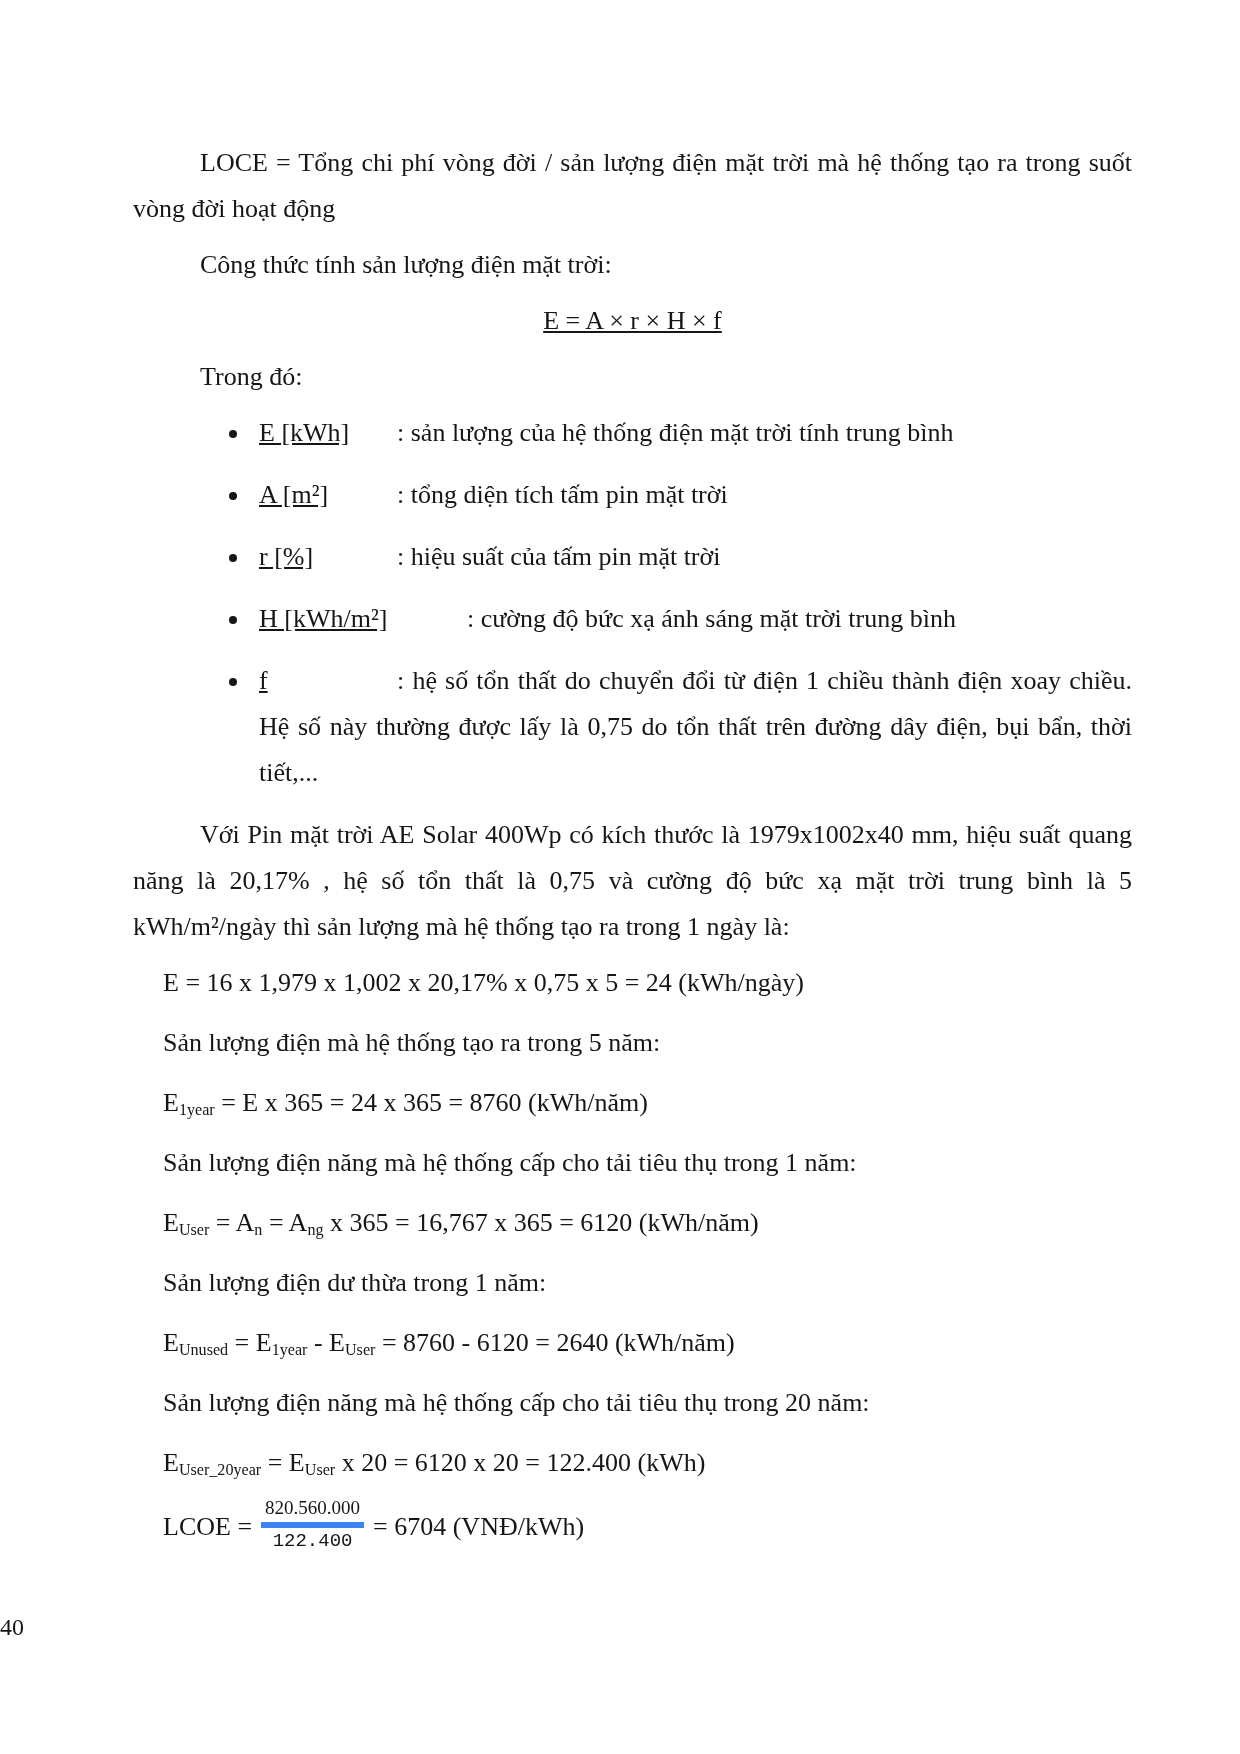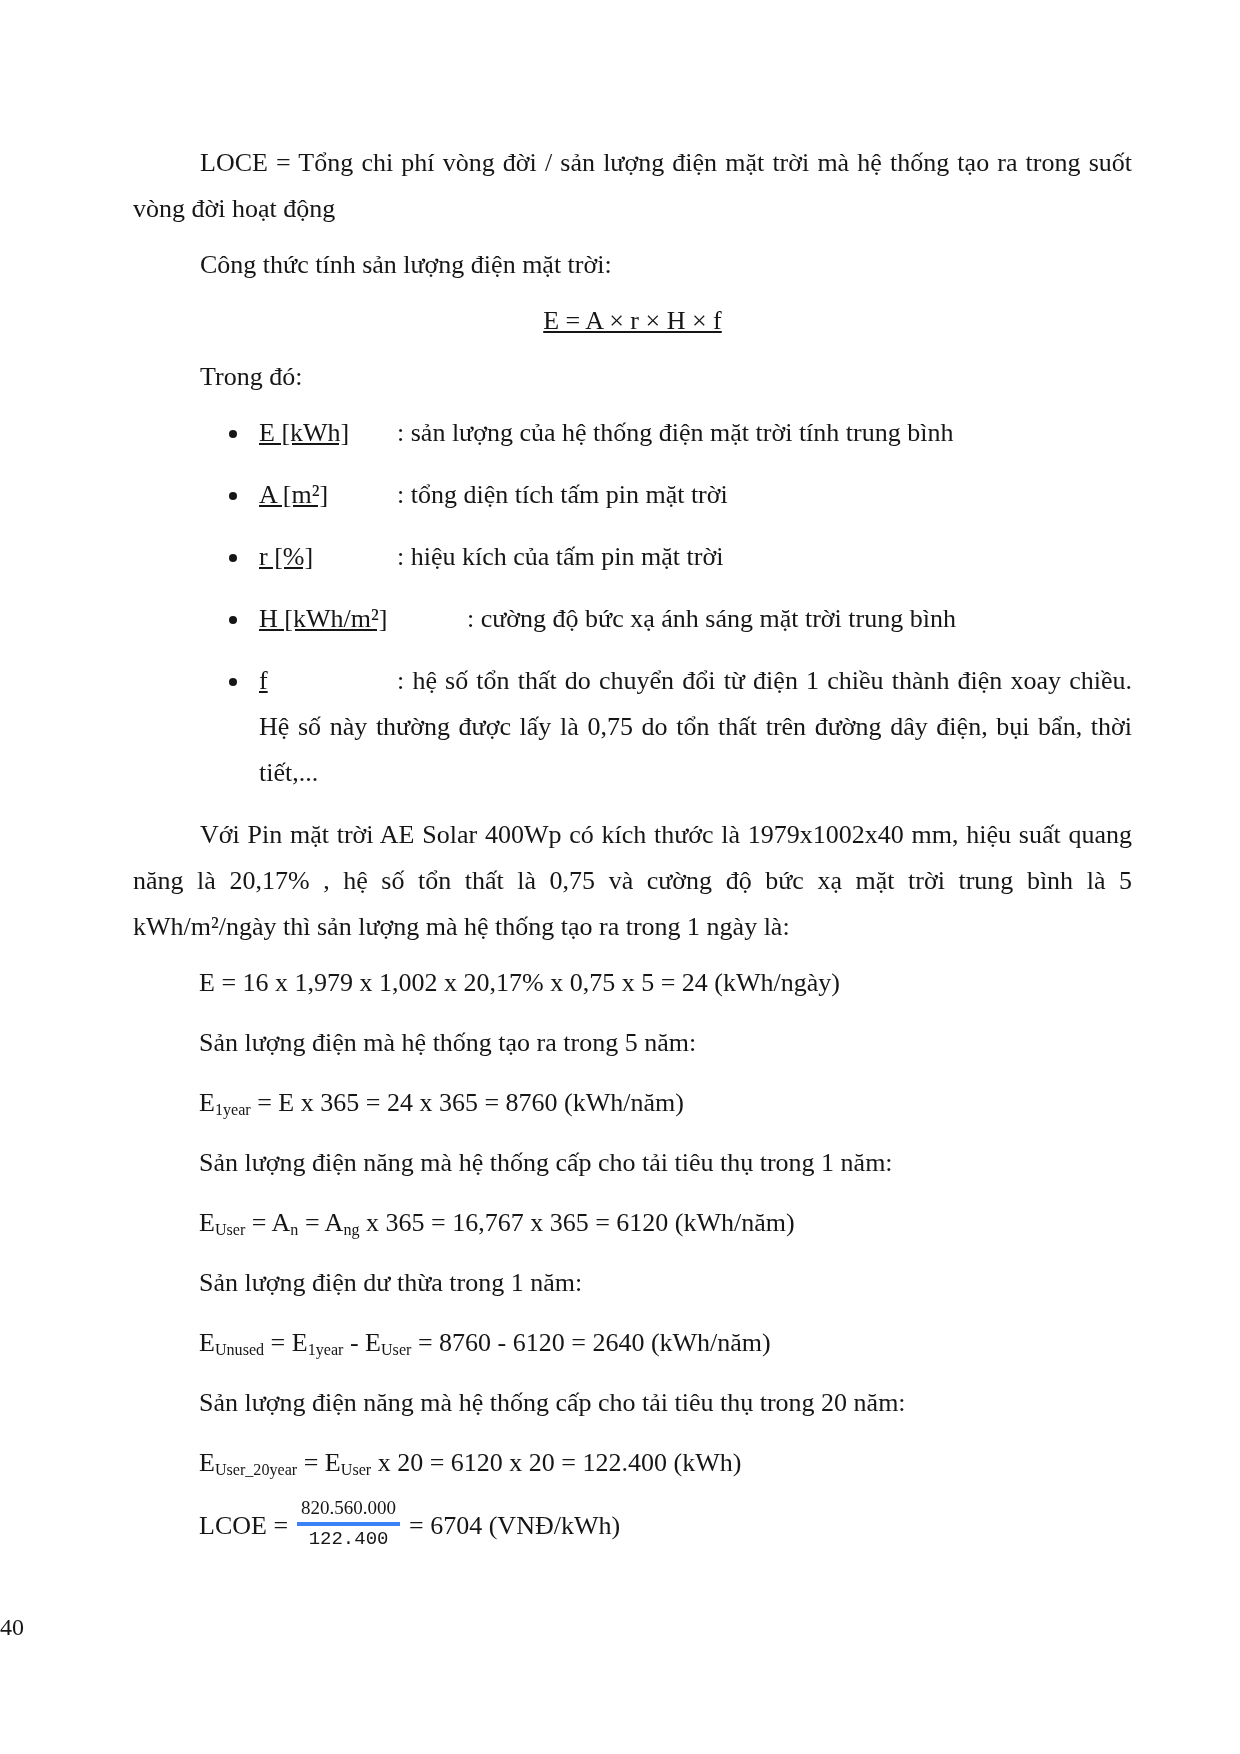--- a/index.html
+++ b/index.html
@@ -46,21 +46,21 @@
     min-width: 138px;
     text-indent: 0;
     text-decoration: underline;
   }
   li.bullet-item.b3 .term {
     min-width: 208px;
   }
   .para-calc {
   }
   .calc-line {
-    margin: 0 0 14px 66px;
+    margin: 0 0 14px 30px;
     text-align: left;
   }
   sub {
     font-size: 0.62em;
     line-height: 0;
     vertical-align: baseline;
     position: relative;
     top: 0.22em;
   }
   .lcoe {
@@ -70,21 +70,21 @@
     display: inline-block;
     vertical-align: middle;
     text-align: center;
     font-size: 19px;
     line-height: 1.25;
     margin: 0 9px;
     transform: translateY(-4px);
   }
   .frac-num {
     display: block;
-    border-bottom: 4px solid #3b82f6;
+    border-bottom: 6px solid #3b82f6;
     padding: 0 4px 2px 4px;
   }
   .frac-den {
     display: block;
     padding-top: 2px;
     font-family: Liberation Mono, monospace;
   }
   .page-number {
     position: absolute;
     left: 0;
@@ -103,21 +103,21 @@
 
   <p class="para">Công thức tính sản lượng điện mặt trời:</p>
 
   <p class="formula">E = A × r × H × f</p>
 
   <p class="para">Trong đó:</p>
 
   <ul class="symbols">
       <li class="bullet-item b0"><span class="term">E [kWh]</span><span class="def">: sản lượng của hệ thống điện mặt trời tính trung bình</span></li>
       <li class="bullet-item b1"><span class="term">A [m²]</span><span class="def">: tổng diện tích tấm pin mặt trời</span></li>
-      <li class="bullet-item b2"><span class="term">r [%]</span><span class="def">: hiệu kích của tấm pin mặt trời</span></li>
+      <li class="bullet-item b2"><span class="term">r [%]</span><span class="def">: hiệu suất của tấm pin mặt trời</span></li>
       <li class="bullet-item b3"><span class="term">H [kWh/m²]</span><span class="def">: cường độ bức xạ ánh sáng mặt trời trung bình</span></li>
       <li class="bullet-item b4"><span class="term">f</span><span class="def">: hệ số tổn thất do chuyển đổi từ điện 1 chiều thành điện xoay chiều. Hệ số này thường được lấy là 0,75 do tổn thất trên đường dây điện, bụi bẩn, thời tiết,...</span></li>
     </ul>
 
   <p class="para para-calc">Với Pin mặt trời AE Solar 400Wp có kích thước là 1979x1002x40 mm, hiệu suất quang năng là 20,17% , hệ số tổn thất là 0,75 và cường độ bức xạ mặt trời trung bình là 5 kWh/m²/ngày thì sản lượng mà hệ thống tạo ra trong 1 ngày là:</p>
 
   <div>
       <p class="calc-line equation">E = 16 x 1,979 x 1,002 x 20,17% x 0,75 x 5 = 24 (kWh/ngày)</p>
       <p class="calc-line label">Sản lượng điện mà hệ thống tạo ra trong 5 năm:</p>
       <p class="calc-line equation">E<sub>1year</sub> = E x 365 = 24 x 365 = 8760 (kWh/năm)</p>

